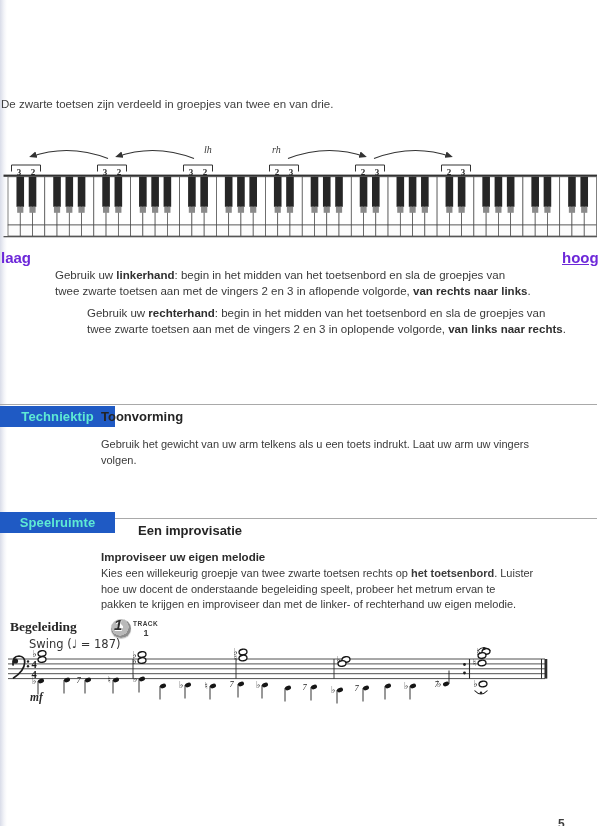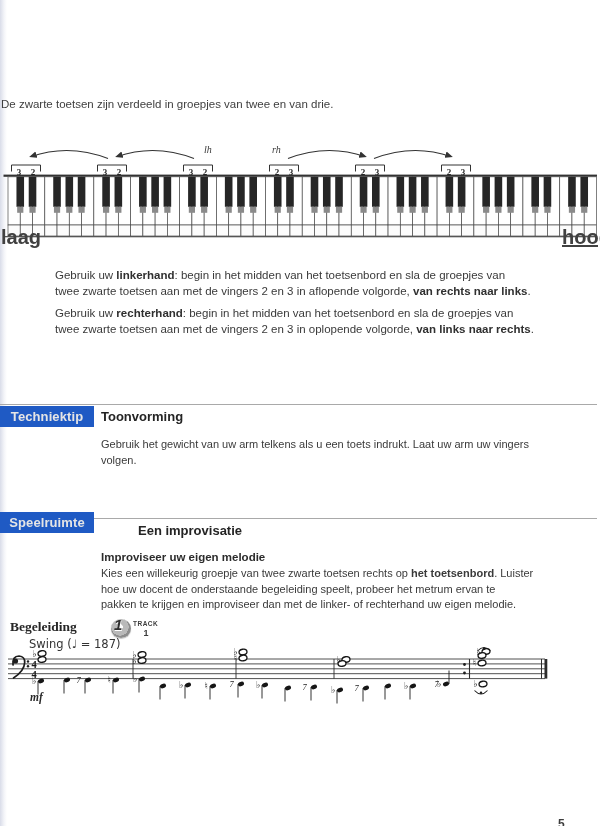--- a/index.html
+++ b/index.html
@@ -8,24 +8,24 @@
     font-family:"Liberation Sans",sans-serif;color:#3a3a3a;
   }
   .scan-edge{position:absolute;left:0;top:0;bottom:0;width:7px;
     background:linear-gradient(to right, rgba(186,192,214,.55), rgba(210,214,230,.25) 60%, rgba(255,255,255,0));}
   .abs{position:absolute;}
   .title{left:0px;top:46px;font-size:34px;line-height:40px;font-weight:400;
     color:#4a4a4a;letter-spacing:-0.8px;white-space:nowrap;}
   .subtitle{left:1px;top:98px;font-size:11.5px;color:#3f3f3f;}
   .body-par{left:55px;font-size:11.5px;line-height:15.6px;color:#3a3a3a;width:500px;}
   .body-par b{color:#303030;}
-  .low-high{font-size:20px;font-weight:bold;color:#404040;top:226px;}
+  .low-high{font-size:15px;font-weight:bold;color:#6d28d9;top:249px;}
   .rule{left:0;width:597px;height:1px;background:#a9a9a9;}
-  .tag-box{left:0;width:94px;height:21px;display:flex;align-items:center;justify-content:center;
-    color:#e5e5e5;font-size:13px;font-weight:bold;letter-spacing:0.1px;}
+  .tag-box{left:0;width:115px;height:21px;display:flex;align-items:center;justify-content:center;
+    color:#5eead4;font-size:13px;font-weight:bold;letter-spacing:0.1px;}
   .sec-heading{left:101px;font-size:13px;font-weight:bold;color:#242424;}
   .sec-body{left:101px;font-size:11px;line-height:15.6px;width:490px;color:#3a3a3a;}
   .sec-subhead{left:101px;font-size:11.5px;font-weight:bold;color:#2c2c2c;}
   .begeleiding{left:10px;top:619px;font-family:"Liberation Serif",serif;
     font-weight:bold;font-size:13.5px;color:#262626;}
   .swing{left:29px;top:637px;font-size:11.5px;color:#333;font-family:"DejaVu Sans",sans-serif;}
   .track-word{left:133px;top:620px;font-size:6.5px;font-weight:bold;letter-spacing:0.5px;color:#3c3c3c;width:30px;}
   .track-num{left:133px;top:628px;width:26px;text-align:center;font-size:9px;font-weight:bold;color:#3c3c3c;}
   .disc{left:111px;top:619px;width:20px;height:19px;border-radius:50%;
     background:radial-gradient(circle at 45% 42%, #fdfdfd 0 18%, #b9b9b9 19% 55%, #8d8d8d 56% 80%, #777 100%);
@@ -238,21 +238,21 @@
       <rect x="568.1600000000001" y="176.8" width="7.6" height="30" fill="#262626"></rect>
       <rect x="568.86" y="206.8" width="6.2" height="6" fill="#8a8a8a"></rect>
       <rect x="580.4200000000001" y="176.8" width="7.6" height="30" fill="#262626"></rect>
       <rect x="581.12" y="206.8" width="6.2" height="6" fill="#8a8a8a"></rect>
     </svg>
 
   <div class="abs low-high" style="left:1px;">laag</div>
   <div class="abs low-high" style="left:562px;text-decoration:underline;">hoog</div>
 
   <div class="abs body-par" style="top:268px;"><span>Gebruik uw </span><b>linkerhand</b><span>: begin in het midden van het toetsenbord en sla de groepjes van</span><br><span>twee zwarte toetsen aan met de vingers 2 en 3 in aflopende volgorde, </span><b>van rechts naar links</b><span>.</span></div>
-  <div class="abs body-par" style="top:306px;"><span>Gebruik uw </span><b>rechterhand</b><span>: begin in het midden van het toetsenbord en sla de groepjes van</span><br><span>twee zwarte toetsen aan met de vingers 2 en 3 in oplopende volgorde, </span><b>van links naar rechts</b><span>.</span></div>
+  <div class="abs body-par" style="top:306px;margin-left:32px;"><span>Gebruik uw </span><b>rechterhand</b><span>: begin in het midden van het toetsenbord en sla de groepjes van</span><br><span>twee zwarte toetsen aan met de vingers 2 en 3 in oplopende volgorde, </span><b>van links naar rechts</b><span>.</span></div>
 
   <div class="abs rule" style="top:404px;"></div>
   <div class="abs tag-box" style="top: 406px; background: rgb(31, 90, 196);">Techniektip</div>
   <div class="abs sec-heading" style="top:409px;">Toonvorming</div>
   <div class="abs sec-body" style="top:437px;"><span>Gebruik het gewicht van uw arm telkens als u een toets indrukt. Laat uw arm uw vingers</span><br><span>volgen.</span></div>
 
   <div class="abs rule" style="top:518px;"></div>
   <div class="abs tag-box" style="top: 512px; background: rgb(31, 90, 196);">Speelruimte</div>
   <div class="abs sec-heading" style="top:523px;padding-left:37px;">Een improvisatie</div>
   <div class="abs sec-subhead" style="top:551px;">Improviseer uw eigen melodie</div>

